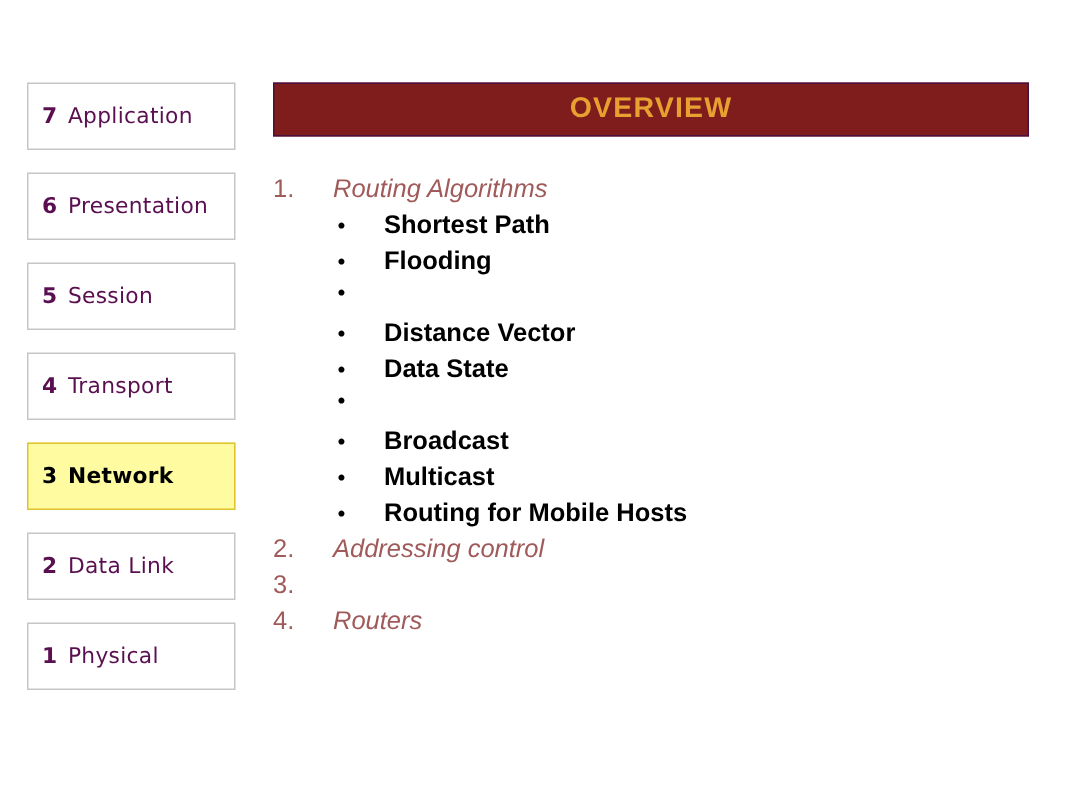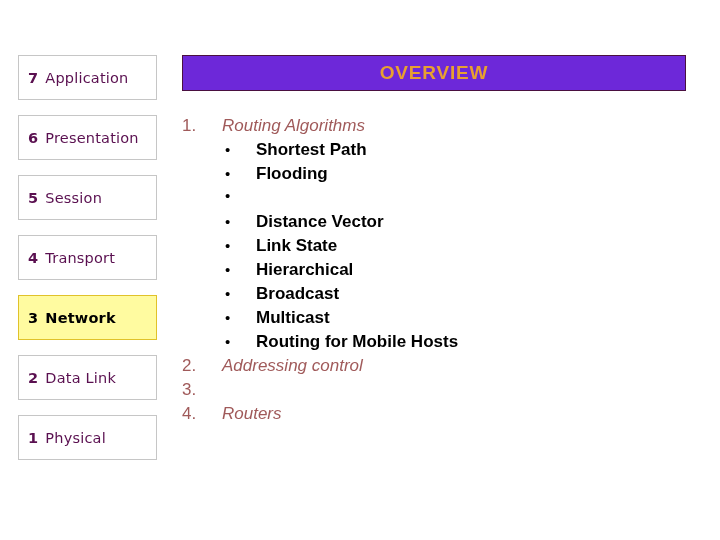--- a/index.html
+++ b/index.html
@@ -62,21 +62,21 @@
 
   
   #title-banner {
     position: absolute;
     left: 182px;
     top: 55px;
     width: 504px;
     height: 36px;
     box-sizing: border-box;
     border: 1px solid #4a1040;
-    background: #6d28d9;
+    background: #7f1d1d;
     display: flex;
     align-items: center;
     justify-content: center;
   }
   #title-text {
     font-family: "Liberation Sans", sans-serif;
     font-size: 19px;
     font-weight: bold;
     color: #e8a030;
     letter-spacing: 0.8px;
@@ -185,25 +185,24 @@
       </div>
       <div class="bullet-item">
         <span class="dot">•</span>
       </div>
       <div class="bullet-item">
         <span class="dot">•</span>
         <span class="bullet-label">Distance Vector</span>
       </div>
       <div class="bullet-item">
         <span class="dot">•</span>
-        <span class="bullet-label">Link State</span>
-      </div>
-      <div class="bullet-item">
-        <span class="dot">•</span>
-        <span class="bullet-label">Hierarchical</span>
+        <span class="bullet-label">Data State</span>
+      </div>
+      <div class="bullet-item">
+        <span class="dot">•</span>
       </div>
       <div class="bullet-item">
         <span class="dot">•</span>
         <span class="bullet-label">Broadcast</span>
       </div>
       <div class="bullet-item">
         <span class="dot">•</span>
         <span class="bullet-label">Multicast</span>
       </div>
       <div class="bullet-item">

